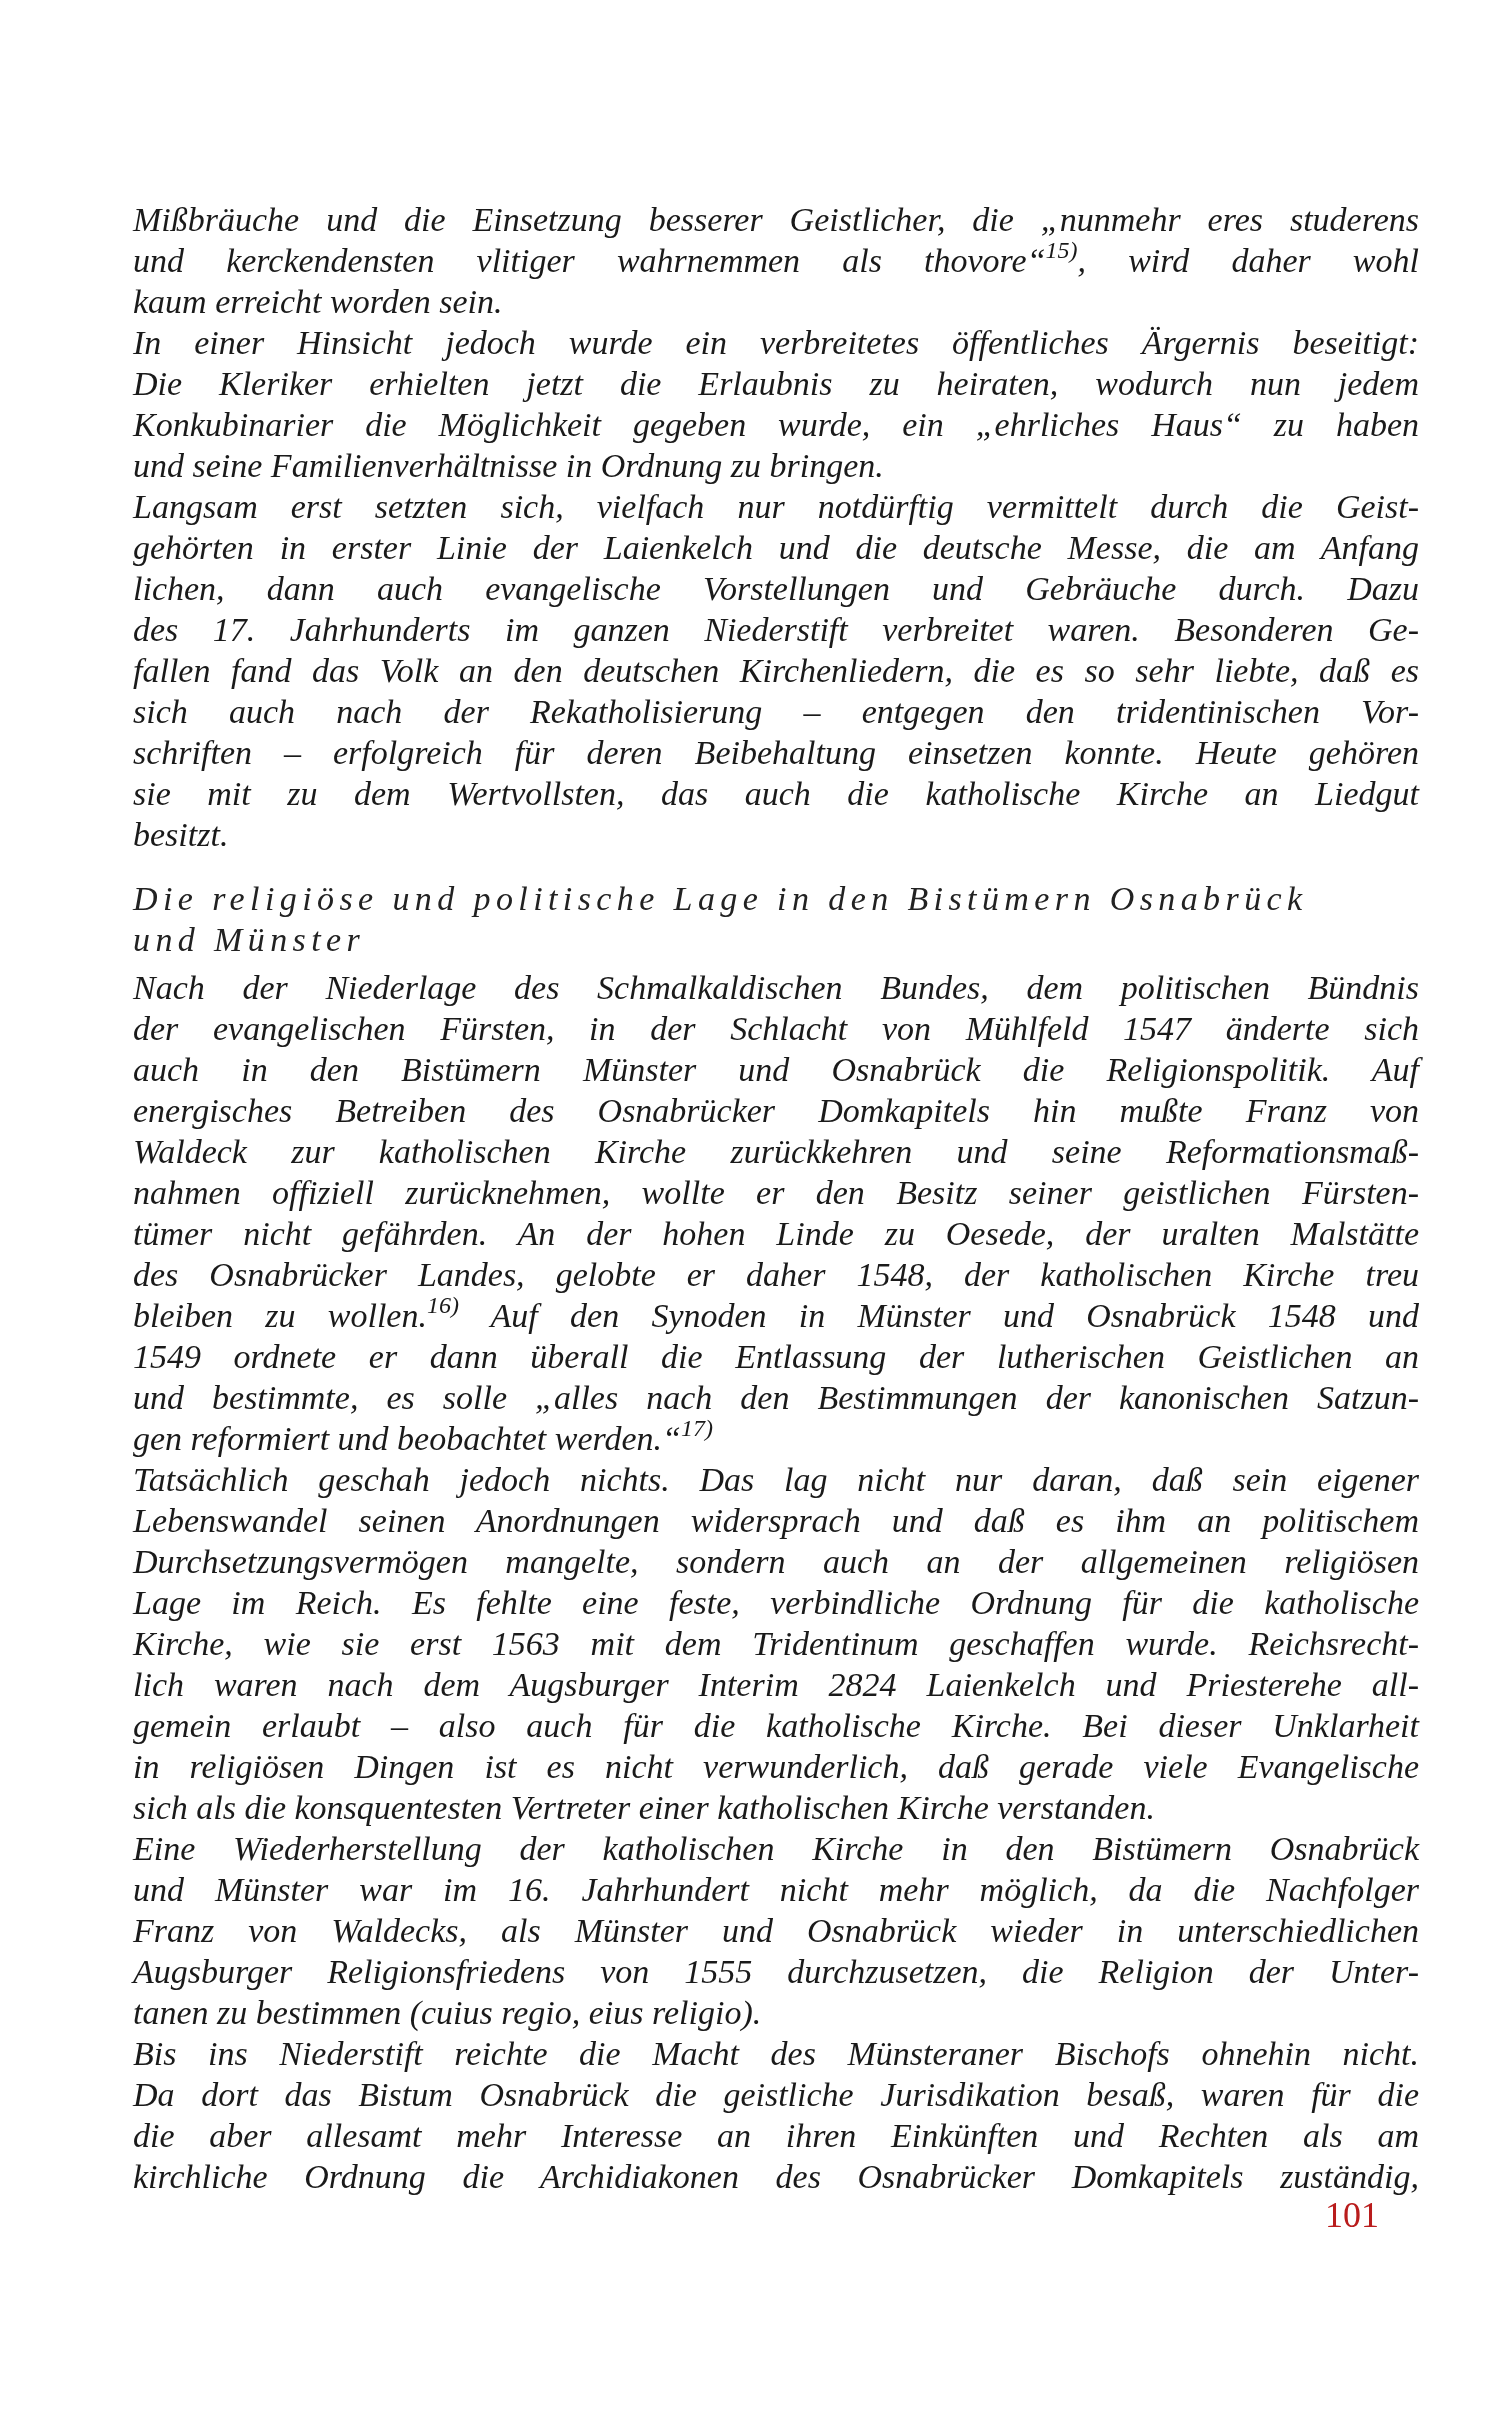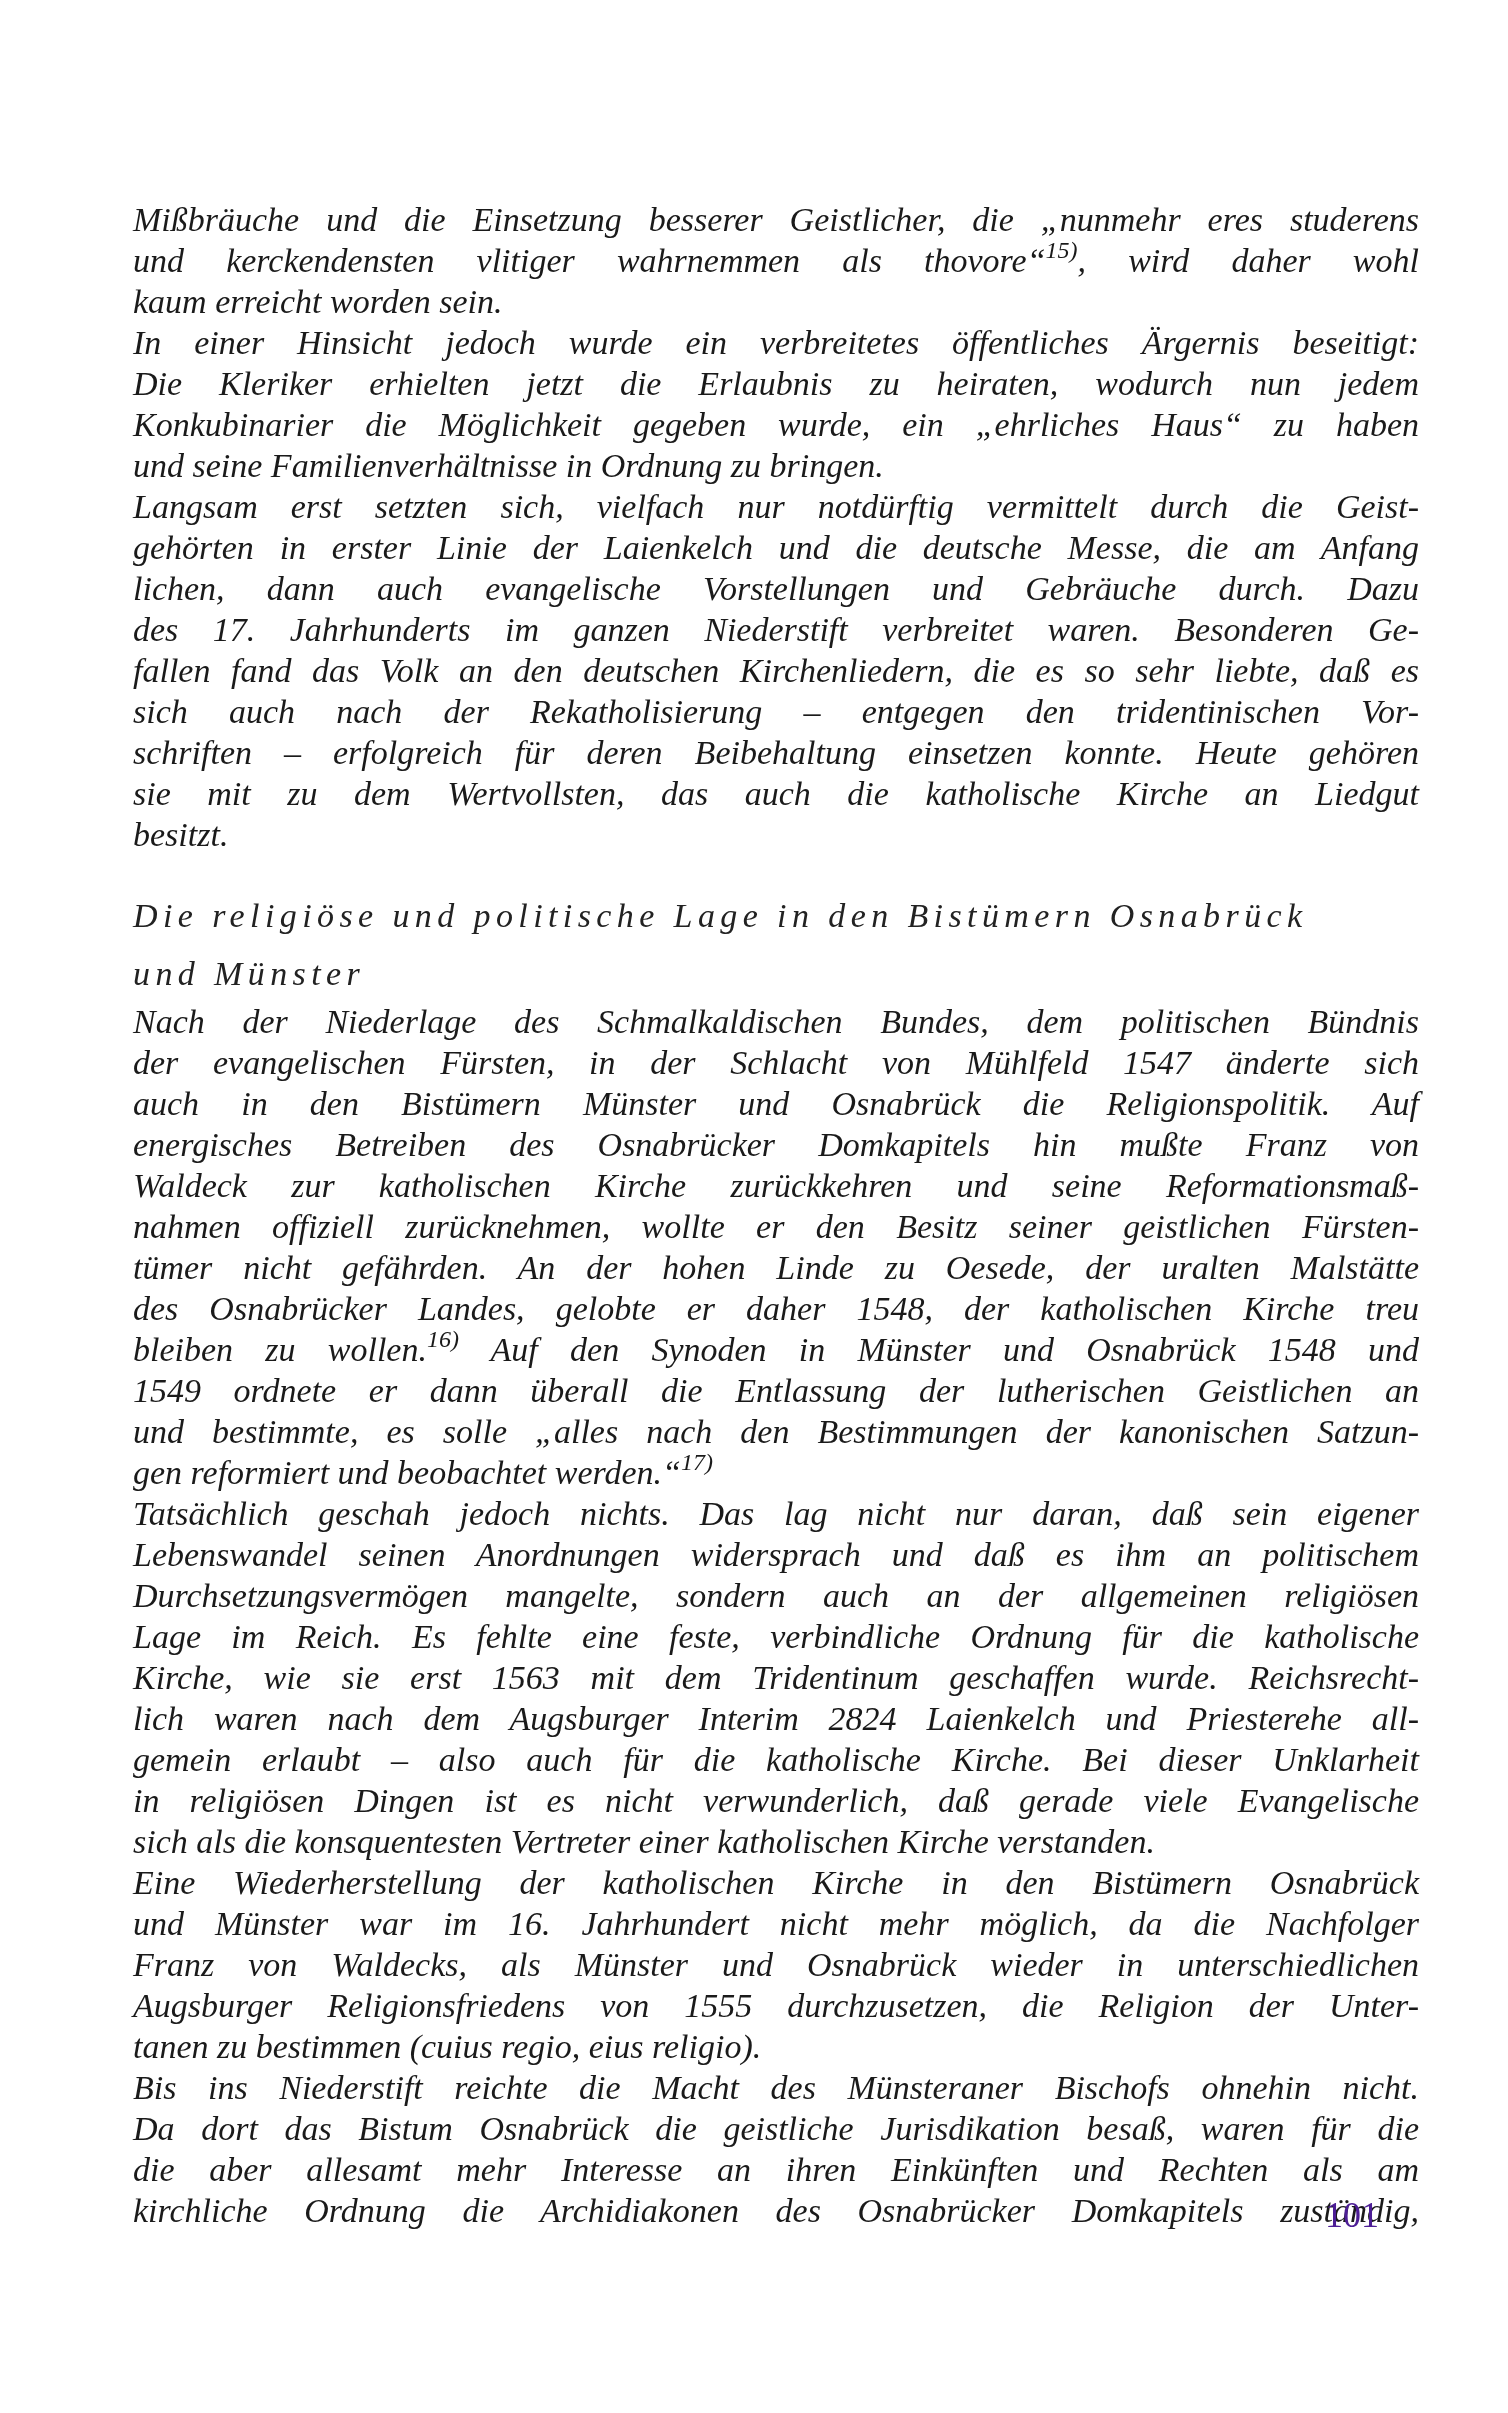--- a/index.html
+++ b/index.html
@@ -2,25 +2,25 @@
 <html style="font-size:14.4px"><head>
 <meta charset="utf-8">
 <style>
   html, body { margin: 0; padding: 0; background: #ffffff; }
   body { width: 1508px; height: 2413px; position: relative; overflow: hidden; }
   .page { position: absolute; left: 133px; top: 199px; width: 1286px; color: #1a1a1a;
           font-family: "Liberation Serif", "DejaVu Serif", serif; font-size: 34px; font-style: italic; }
   .line { display: block; height: 41px; line-height: 41px; white-space: nowrap;
           text-align: justify; text-align-last: justify; overflow: visible; }
   .line.last { text-align-last: left; }
-  .heading { letter-spacing: 5.4px; font-size: 34px; color: #222; margin-top: 17px; }
+  .heading { letter-spacing: 5.4px; font-size: 34px; color: #222; }
   .gap { height: 23px; }
   sup { font-size: 24px; line-height: 0; vertical-align: 14.4px; }
   .pagenum { position: absolute; left: 1325px; top: 2194px; font-family: "Liberation Serif", "DejaVu Serif", serif;
-             font-size: 36px; color: #4c1d95; }
+             font-size: 36px; color: #b91c1c; }
 </style>
 </head>
 <body>
 
 <div class="page" id="page">
     <div>
       <span class="line">Mißbräuche und die Einsetzung besserer Geistlicher, die „nunmehr eres studerens</span>
       <span class="line">und kerckendensten vlitiger wahrnemmen als thovore“<sup>15)</sup>, wird daher wohl</span>
       <span class="line last">kaum erreicht worden sein.</span>
     </div>

